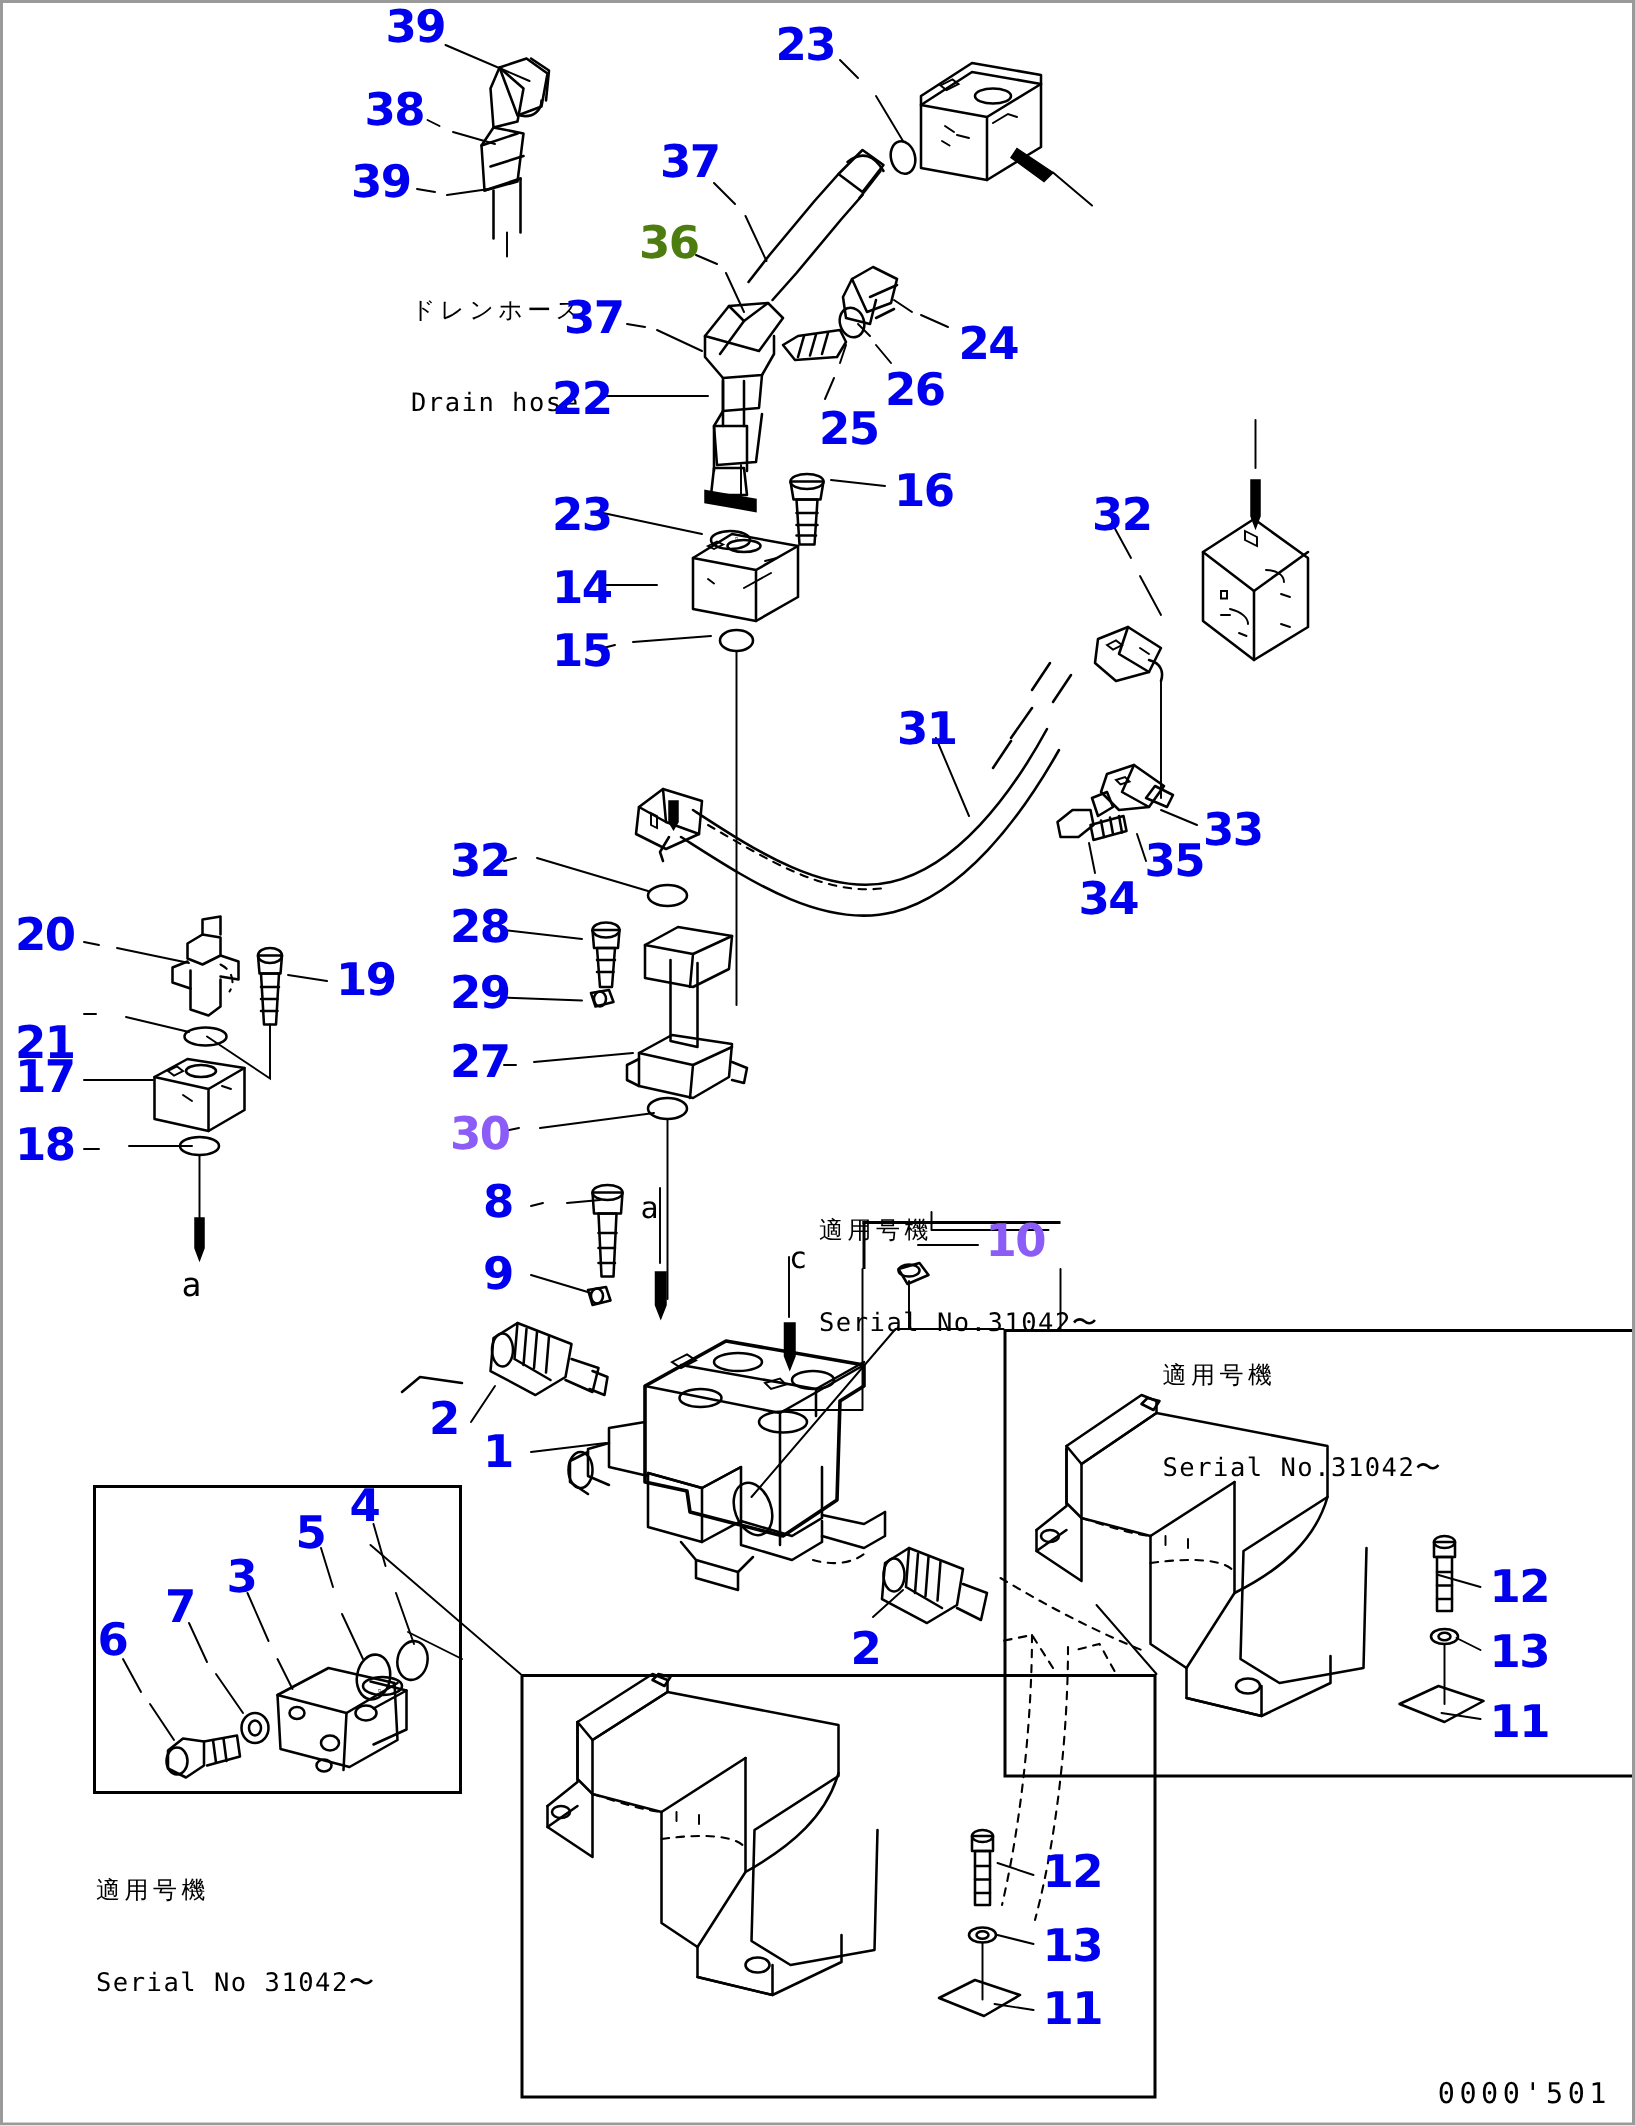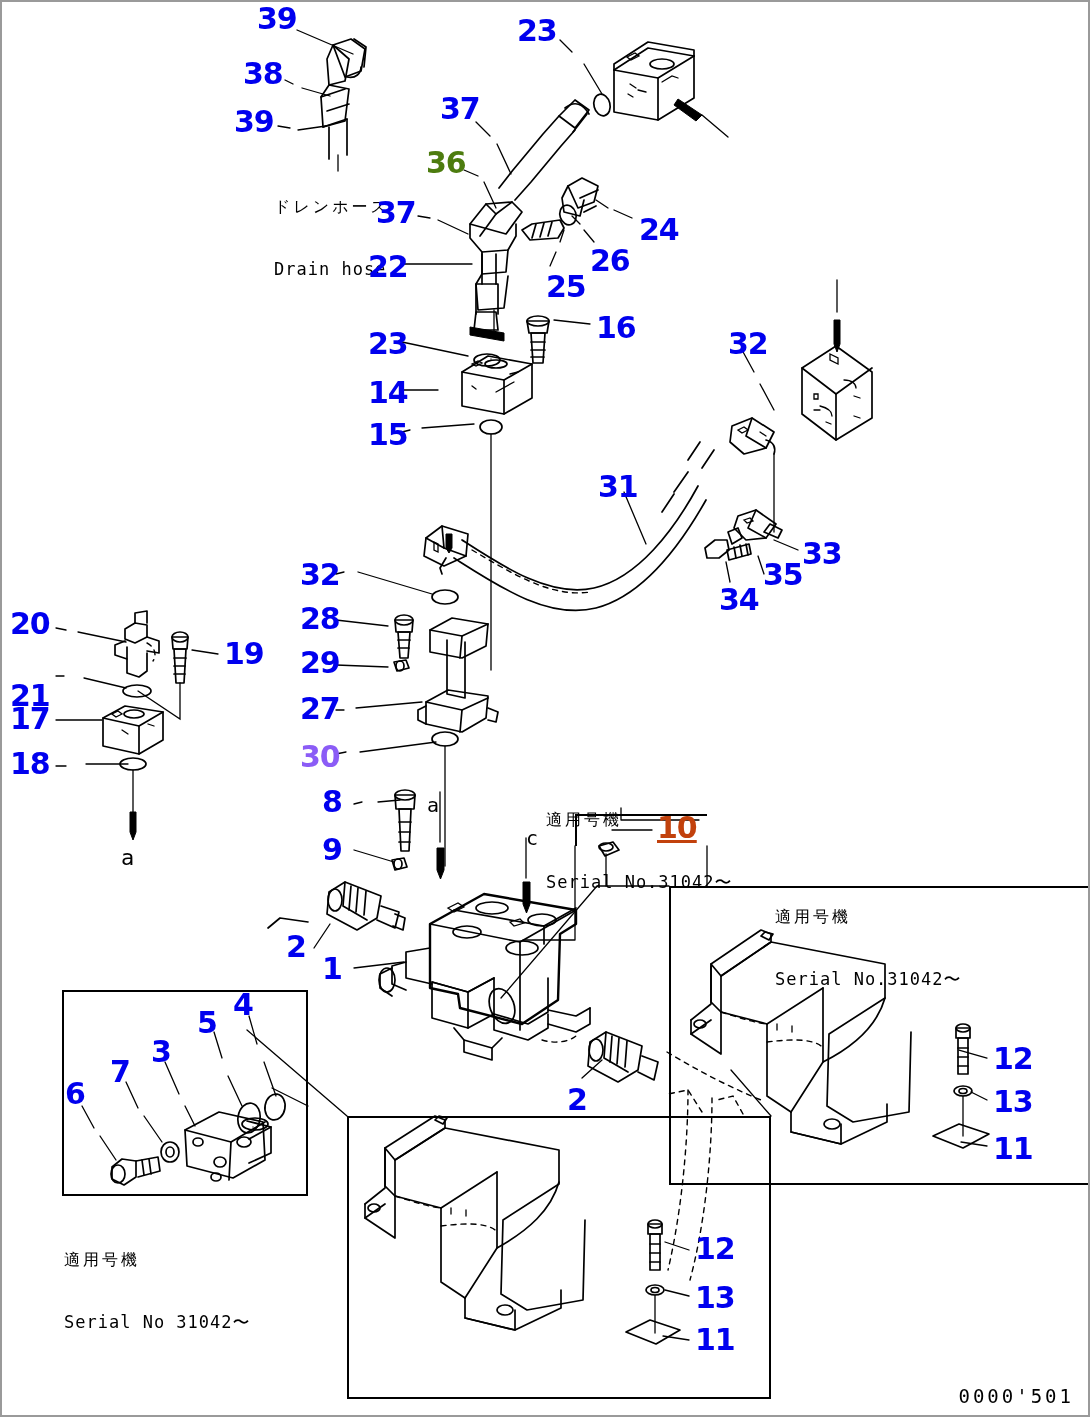--- a/index.html
+++ b/index.html
@@ -544,21 +544,21 @@
       <div class="num" style="left: 298px; top: 646px; color: rgb(0, 0, 238);">29</div>
       <div class="num" style="left: 298px; top: 692px; color: rgb(0, 0, 238);">27</div>
       <div class="num" style="left: 298px; top: 740px; color: #8b5cf6;">30</div>
       <div class="num" style="left: 8px; top: 607px; color: rgb(0, 0, 238);">20</div>
       <div class="num" style="left: 222px; top: 637px; color: rgb(0, 0, 238);">19</div>
       <div class="num" style="left: 8px; top: 656px; color: rgb(0, 0, 238); margin-top: 23px;">21</div>
       <div class="num" style="left: 8px; top: 702px; color: rgb(0, 0, 238);">17</div>
       <div class="num" style="left: 8px; top: 747px; color: rgb(0, 0, 238);">18</div>
       <div class="num" style="left: 320px; top: 785px; color: rgb(0, 0, 238);">8</div>
       <div class="num" style="left: 320px; top: 833px; color: rgb(0, 0, 238);">9</div>
-      <div class="num" style="left: 655px; top: 811px; color: #c2410c; text-decoration: underline;">10</div>
+      <div class="num" style="left: 655px; top: 811px; color: #8b5cf6;">10</div>
       <div class="num" style="left: 284px; top: 930px; color: rgb(0, 0, 238);">2</div>
       <div class="num" style="left: 320px; top: 952px; color: rgb(0, 0, 238);">1</div>
       <div class="num" style="left: 565px; top: 1083px; color: rgb(0, 0, 238);">2</div>
       <div class="num" style="left: 231px; top: 988px; color: rgb(0, 0, 238);">4</div>
       <div class="num" style="left: 195px; top: 1006px; color: rgb(0, 0, 238);">5</div>
       <div class="num" style="left: 149px; top: 1035px; color: rgb(0, 0, 238);">3</div>
       <div class="num" style="left: 108px; top: 1055px; color: rgb(0, 0, 238);">7</div>
       <div class="num" style="left: 63px; top: 1077px; color: rgb(0, 0, 238);">6</div>
       <div class="num" style="left: 991px; top: 1042px; color: rgb(0, 0, 238);">12</div>
       <div class="num" style="left: 991px; top: 1085px; color: rgb(0, 0, 238);">13</div>

